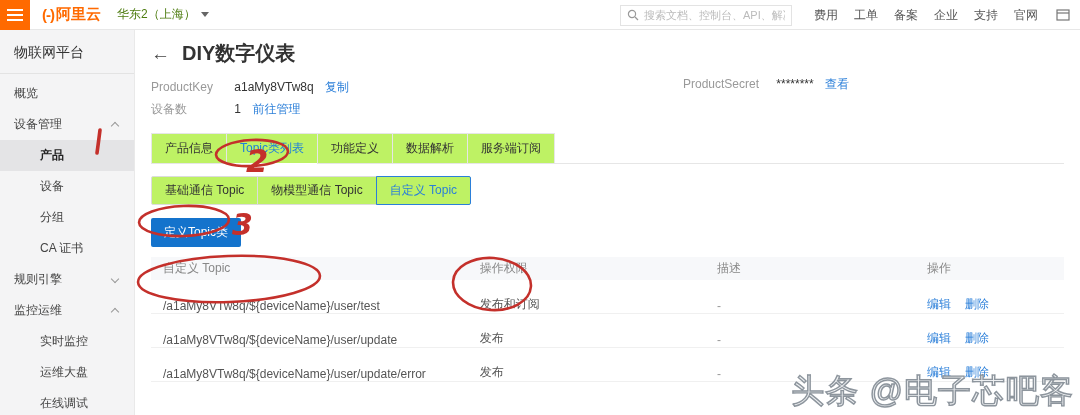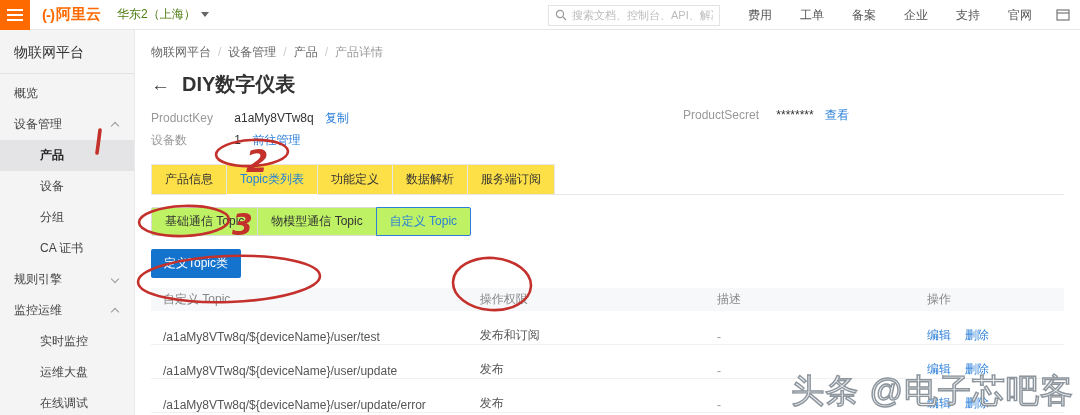--- a/index.html
+++ b/index.html
@@ -16,21 +16,21 @@
   .brand { margin-left:12px; color:#ff6a00; font-weight:bold; font-size:15px; display:flex; align-items:center; }
   .brand .mark { font-weight:bold; margin-right:2px; letter-spacing:-1px; }
   .region { margin-left:16px; font-size:12px; color:#4d7c0f; display:flex; align-items:center; cursor:pointer; }
   .caret { width:0; height:0; border-left:4px solid transparent; border-right:4px solid transparent;
     border-top:5px solid #666; margin-left:5px; }
   .top-right { position:absolute; right:10px; top:0; height:30px; display:flex; align-items:center; }
   .searchbox { width:172px; height:21px; border:1px solid #e3e3e3; background:#fff; display:flex;
     align-items:center; padding:0 6px; margin-right:14px; }
   .searchbox input { border:none; outline:none; flex:1; font-size:11px; color:#333; min-width:0; }
   .searchbox input::placeholder { color:#bbb; }
-  .tm-item { font-size:12px; color:#555; margin:0 14px; cursor:pointer; white-space:nowrap; }
+  .tm-item { font-size:12px; color:#555; margin:0 8px; cursor:pointer; white-space:nowrap; }
   .win-icon { margin-left:10px; cursor:pointer; display:flex; align-items:center; }
 
   
   .layout { display:flex; height:385px; }
 
   
   .sidebar { width:135px; background:#f4f4f5; border-right:1px solid #e9e9e9; flex-shrink:0; }
   .side-title { font-size:14px; color:#333; padding:14px 14px 11px 14px; cursor:pointer; }
   .side-divider { height:1px; background:#e3e3e3; margin:0 0 4px 0; }
   .s-item { position:relative; font-size:12px; color:#444; cursor:pointer; padding:7px 14px; }
@@ -54,21 +54,21 @@
 
   .info { position:relative; margin-top:9px; font-size:12px; }
   .info-row { height:22px; line-height:22px; }
   .ilabel { display:inline-block; width:80px; color:#999; }
   .ivalue { color:#333; }
   .ilink { color:#2b7fd9; margin-left:8px; cursor:pointer; text-decoration:none; }
   .secret { position:absolute; left:532px; top:0; }
   .secret .ilabel { width:90px; }
 
   .tabs { margin-top:13px; display:flex; border-bottom:1px solid #e6e6e6; }
-  .tab { font-size:12px; color:#333; background:#fde047; border:1px solid #e6e6e6;
+  .tab { font-size:12px; color:#333; background:#bef264; border:1px solid #e6e6e6;
     padding:6px 13px; margin-right:-1px; margin-bottom:-1px; cursor:pointer; white-space:nowrap; }
   .tab.active { color:#2080d9; border-bottom-color:#fff; }
 
   .subtabs { margin-top:12px; display:flex; }
   .subtab { font-size:12px; color:#333; background:#bef264; border:1px solid #dcdcdc;
     padding:5px 13px; margin-left:-1px; cursor:pointer; white-space:nowrap; }
   .subtab:first-child { border-radius:2px 0 0 2px; margin-left:0; }
   .subtab:last-child { border-radius:0 2px 2px 0; }
   .subtab.active { color:#2b7fd9; border-color:#2b7fd9; position:relative; z-index:2; }
 
@@ -152,21 +152,20 @@
         <div class="s-item s-sub"><span class="s-label">CA 证书</span></div>
         <div class="s-item s-group"><span class="s-label">规则引擎</span><span class="chev down"></span></div>
         <div class="s-item s-group"><span class="s-label">监控运维</span><span class="chev up"></span></div>
         <div class="s-item s-sub"><span class="s-label">实时监控</span></div>
         <div class="s-item s-sub"><span class="s-label">运维大盘</span></div>
         <div class="s-item s-sub"><span class="s-label">在线调试</span></div>
       </div>
   </aside>
 
   <main class="main">
-    <div class="breadcrumb" id="breadcrumb"><span class="bc-item">物联网平台</span><span class="bc-sep">/</span><span class="bc-item">设备管理</span><span class="bc-sep">/</span><span class="bc-item">产品</span><span class="bc-sep">/</span><span class="bc-item last">产品详情</span></div>
 
     <div class="title-row">
       <span class="back-arrow">←</span>
       <span class="page-title">DIY数字仪表</span>
     </div>
 
     <div class="info">
       <div class="info-row">
         <span class="ilabel">ProductKey</span>
         <span class="ivalue">a1aMy8VTw8q</span>

